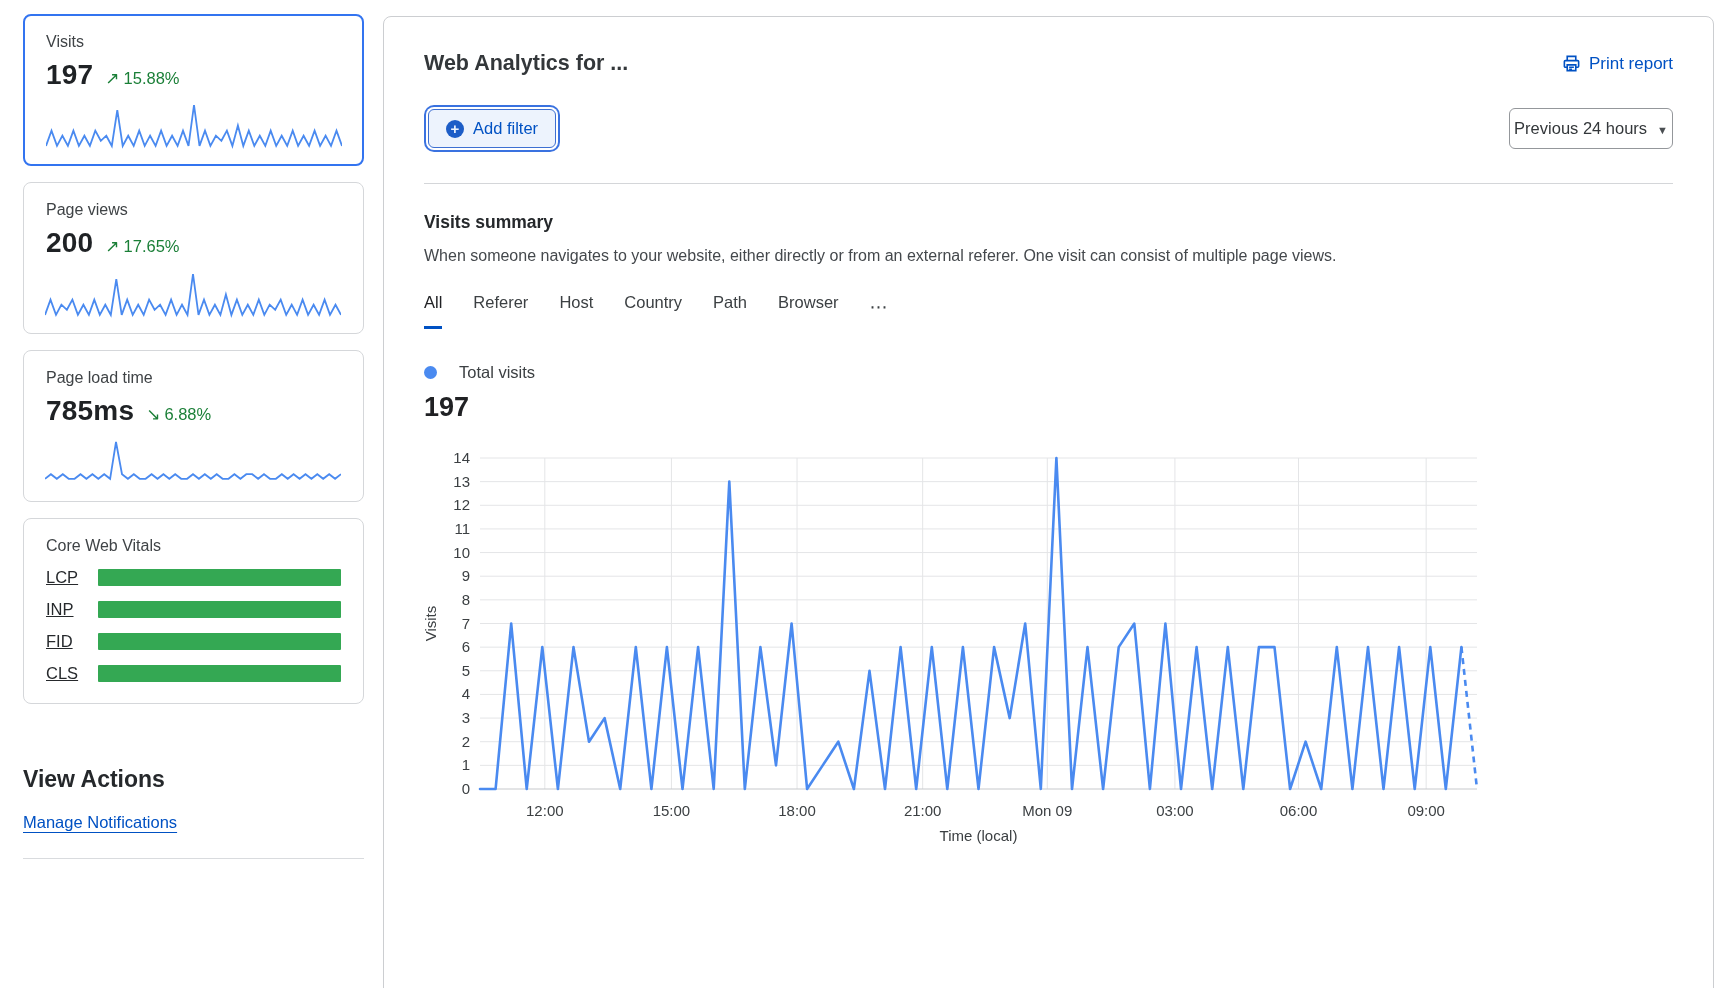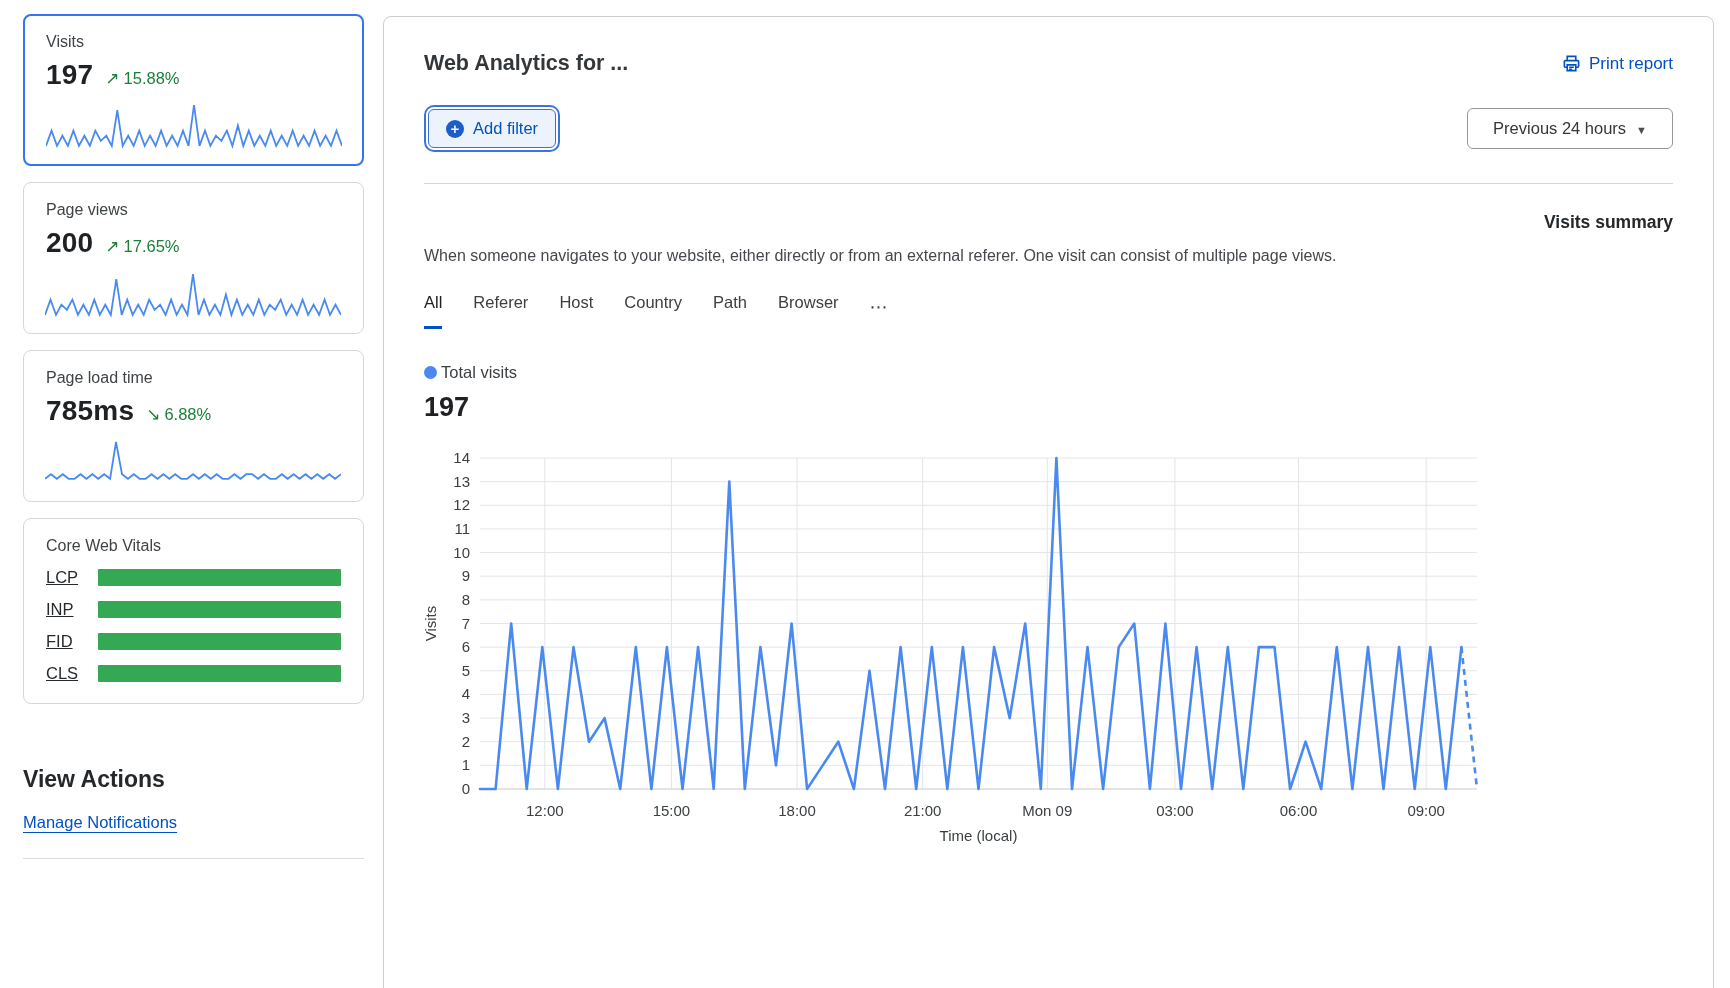--- a/index.html
+++ b/index.html
@@ -40,34 +40,34 @@
   .print-report { display:flex; align-items:center; gap:8px; color:#0051c3;
     font-size:17px; cursor:pointer; }
   .header-row2 { display:flex; justify-content:space-between; align-items:center;
     margin-top:32px; padding-bottom:34px; border-bottom:1px solid #d4d6d9; }
   .add-filter-btn { display:flex; align-items:center; gap:9px; background:#edf3fd;
     border:1px solid #3d6fd2; border-radius:6px; padding:9px 17px; font-size:16.5px;
     color:#0051c3; cursor:pointer; box-shadow:0 0 0 2px #fff, 0 0 0 4px #3a72e0; margin-left:4px; }
   .plus-circle { width:18px; height:18px; border-radius:50%; background:#1d5dc7; color:#edf3fd;
     display:flex; align-items:center; justify-content:center; font-size:15px; line-height:1; font-weight:bold; }
   .range-btn { display:flex; align-items:center; gap:10px; background:#fff;
-    border:1px solid #94979b; border-radius:6px; padding:10px 25px; font-size:16.5px;
+    border:1px solid #94979b; border-radius:6px; padding:10px 4px; font-size:16.5px;
     color:#33373a; cursor:pointer; }
   .caret { font-size:11px; color:#4a4e52; transform:translateY(1px); }
 
   .panel-body { padding:28px 40px 0 40px; }
-  .summary-title { font-size:17.5px; font-weight:bold; color:#25282b;text-align:right; }
+  .summary-title { font-size:17.5px; font-weight:bold; color:#25282b; }
   .summary-desc { margin-top:14px; font-size:16px; color:#44484c; }
 
   .tabs { display:flex; gap:31px; margin-top:28px; align-items:center; }
   .tab { font-size:16.5px; color:#3c4043; padding-bottom:14px; cursor:pointer; border-bottom:3px solid transparent; }
   .tab.active { color:#202124; border-bottom:3px solid #0051c3; }
   .tab-more { font-size:18px; color:#3c4043; letter-spacing:2px; cursor:pointer; padding-bottom:9px; }
 
-  .legend-row { display:flex; align-items:center; gap:4px; margin-top:34px; }
+  .legend-row { display:flex; align-items:center; gap:22px; margin-top:34px; }
   .legend-dot { width:13px; height:13px; border-radius:50%; background:#4a8af0; }
   .legend-label { font-size:16.5px; color:#3c4043; }
   .chart-total { font-size:27px; font-weight:bold; color:#202124; margin-top:10px; }
 
   .chart-wrap { margin-top:22px; margin-left:-2px; }
   .axis-text { font-size:15px; fill:#3c4043; }
   .axis-title { font-size:15px; fill:#3c4043; }
 </style>
 </head>
 <body>

